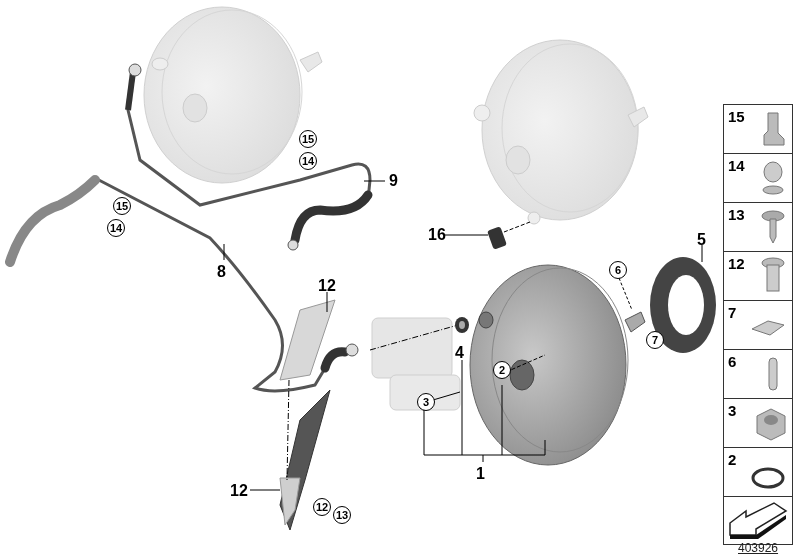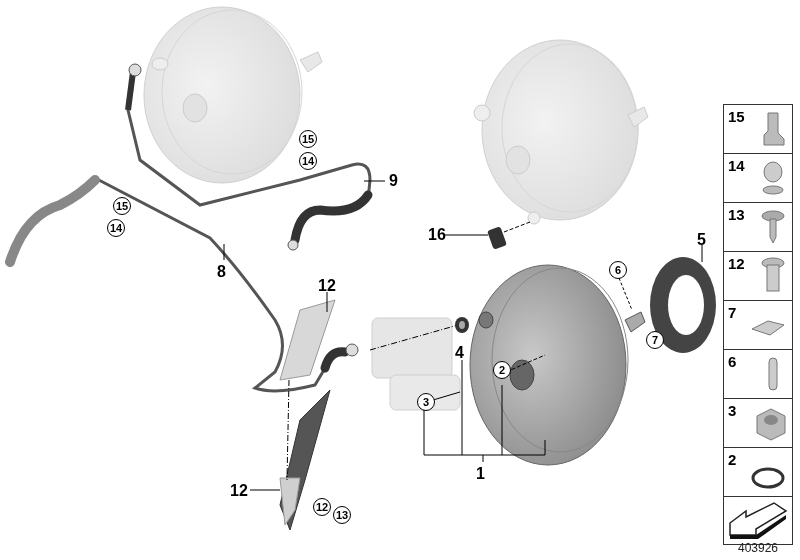--- a/index.html
+++ b/index.html
@@ -5,21 +5,21 @@
   html,body{margin:0;padding:0;background:#fff;}
   body{width:800px;height:560px;position:relative;overflow:hidden;font-family:"Liberation Sans",sans-serif;}
   .abs{position:absolute;}
   .lbl{position:absolute;font-weight:bold;font-size:16px;color:#000;line-height:1;}
   .circ{position:absolute;width:18px;height:18px;border:1.5px solid #000;border-radius:50%;font-weight:bold;font-size:11px;display:flex;align-items:center;justify-content:center;background:#fff;box-sizing:border-box;}
   #legend{position:absolute;left:723px;top:104px;width:70px;}
   .cell{position:relative;height:49px;border:1px solid #333;border-bottom:none;box-sizing:border-box;}
   .cell:last-child{border-bottom:1px solid #333;}
   .cell .num{position:absolute;left:4px;top:3px;font-weight:bold;font-size:15px;}
   .cell svg{position:absolute;right:4px;top:4px;}
-  #docid{position:absolute;left:738px;top:541px;font-size:12px;color:#222;}
+  #docid{position:absolute;left:738px;top:541px;font-size:12px;color:#222;text-decoration:underline;}
 </style>
 </head>
 <body>
 
 <svg class="abs" style="left:0;top:0" width="800" height="560">
   <defs>
     <radialGradient id="ghost" cx="40%" cy="45%" r="65%">
       <stop offset="0" stop-color="#f2f2f2"></stop>
         <stop offset="1" stop-color="#dcdcdc"></stop>
     </radialGradient>

